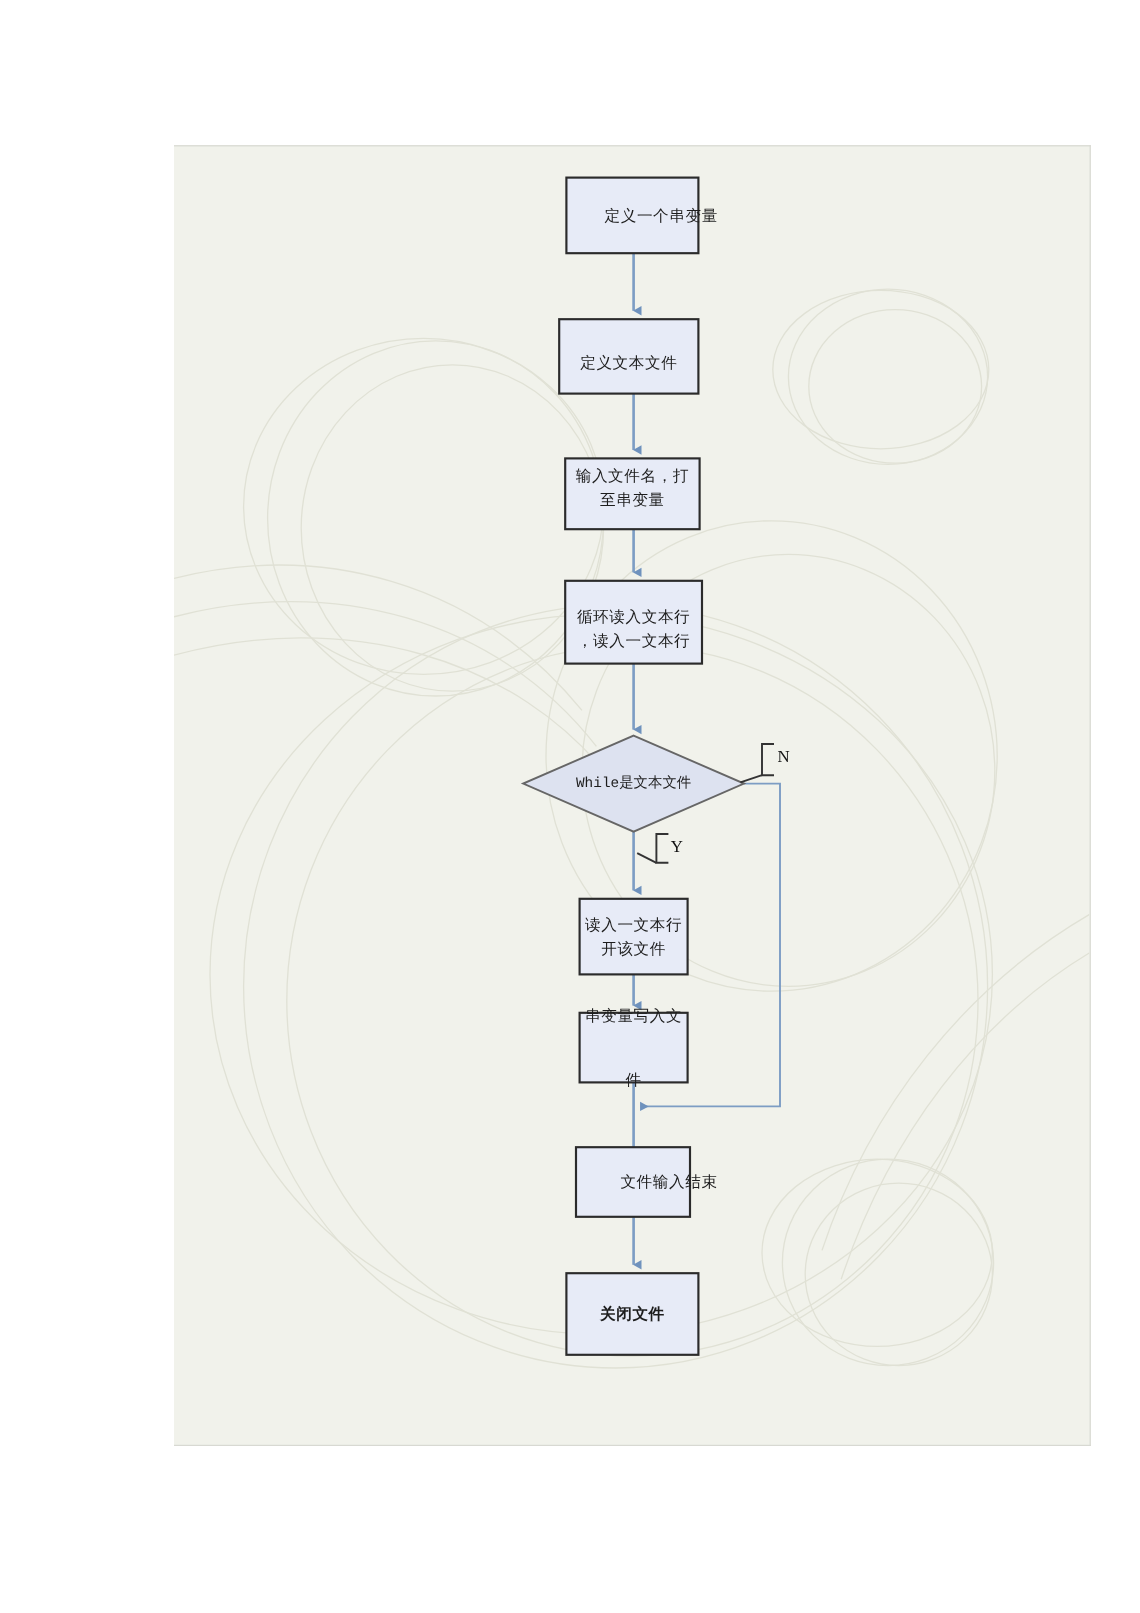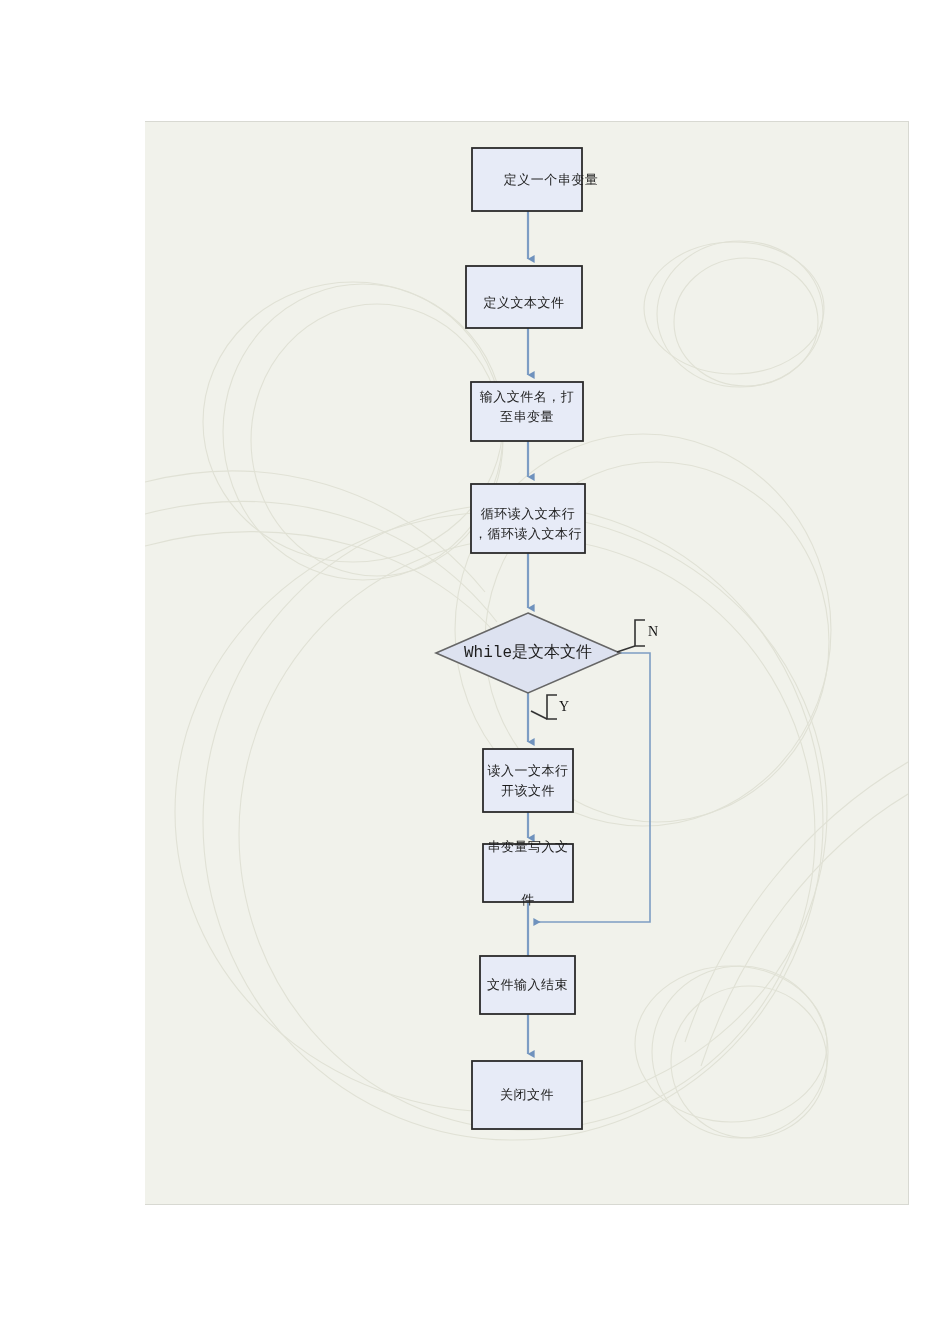--- a/index.html
+++ b/index.html
@@ -56,21 +56,21 @@
     justify-content: center;
     text-align: center;
     color: #1d1d1d;
     font-size: 13px;
     line-height: 20px;
     letter-spacing: 0.5px;
     pointer-events: none;
   }
   .node-label.mono {
     font-family: "Liberation Mono", "DejaVu Sans Mono", monospace;
-    font-size: 16px;
+    font-size: 12px;
     letter-spacing: 0px;
   }
   .branch-label {
     position: absolute;
     color: #111111;
     font-size: 14px;
     font-family: "Liberation Serif", "DejaVu Serif", serif;
     line-height: 14px;
   }
 </style>
@@ -160,37 +160,37 @@
 
     <div class="node-label" style="left:321px; top:144px; width:116px; height:74px;">定义文本文件</div>
 
     <div class="node-label" style="left:326px; top:260px; width:112px; height:49px; flex-direction:column;">
       <span>输入文件名，打</span>
       <span>至串变量</span>
     </div>
 
     <div class="node-label" style="left:326px; top:362px; width:114px; height:80px; flex-direction:column;">
       <span>循环读入文本行</span>
-      <span>，循环读入文本行</span>
+      <span>，读入一文本行</span>
     </div>
 
     <div class="node-label mono" style="left:291px; top:491px; width:184px; height:80px;">While是文本文件</div>
 
     <div class="node-label" style="left:338px; top:627px; width:90px; height:63px; flex-direction:column;border-radius:26px;">
       <span>读入一文本行</span>
       <span>开该文件</span>
     </div>
 
     <div class="node-label" style="left:338px; top:722px; width:90px; height:58px; flex-direction:column;gap:33px;">
       <span>串变量写入文</span>
       <span>件</span>
     </div>
 
-    <div class="node-label" style="left:335px; top:834px; width:95px; height:58px;">文件输入结束</div>
+    <div class="node-label" style="left:335px; top:834px; width:95px; height:58px;padding-left:30px;">文件输入结束</div>
 
-    <div class="node-label" style="left:327px; top:939px; width:110px; height:68px;">关闭文件</div>
+    <div class="node-label" style="left:327px; top:939px; width:110px; height:68px;font-weight:bold;">关闭文件</div>
 
     <div class="branch-label" style="left:503px; top:503px;">N</div>
 
     <div class="branch-label" style="left:414px; top:578px;">Y</div>
 
   </div>
 </div>
 
 </body></html>

